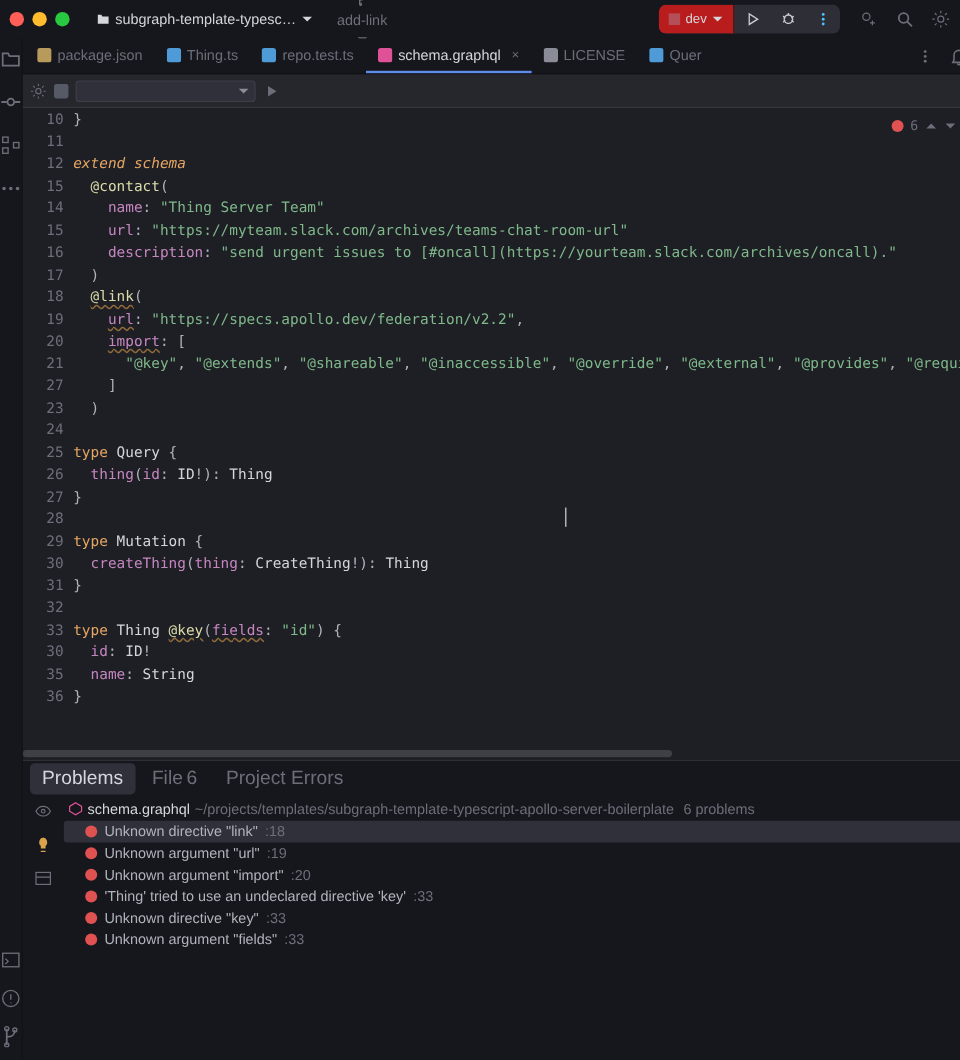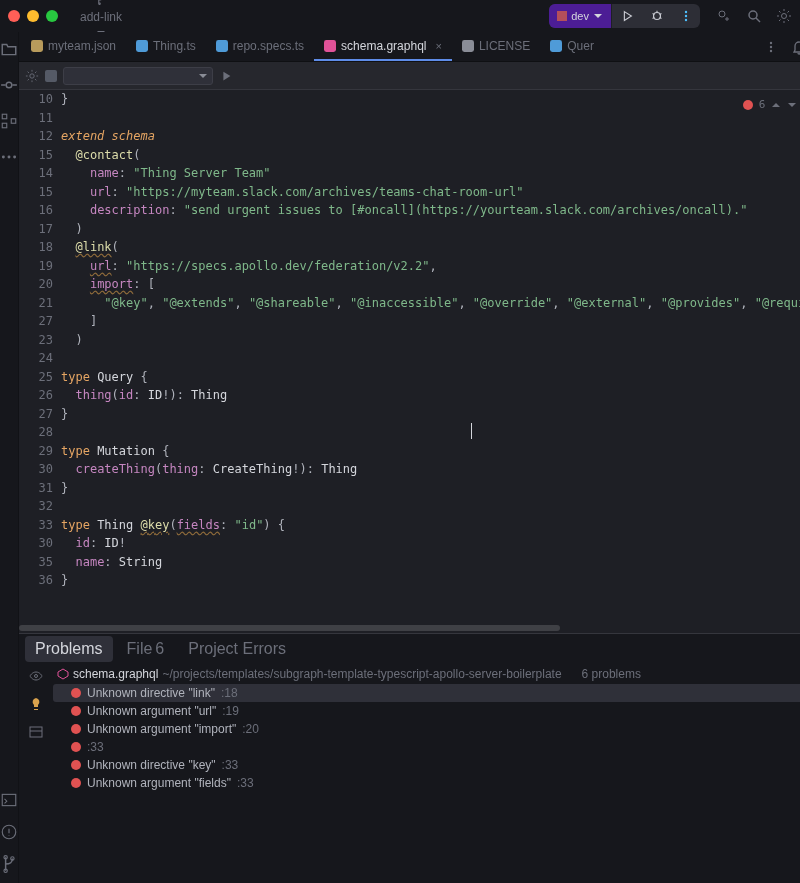--- a/index.html
+++ b/index.html
@@ -62,21 +62,21 @@
     border-radius:6px;
     height:24px;
     overflow:hidden;
   }
   .run-btn {
     display:flex; align-items:center; justify-content:center;
     padding:0 8px; height:100%;
     color:var(--text-bright);
     font-size:11px;
   }
-  .run-btn.dev { background:#4c1d95; gap:4px; border-right:1px solid #1e1f25;}
+  .run-btn.dev { background:#b91c1c; gap:4px; border-right:1px solid #1e1f25;}
   .run-btn.play svg, .run-btn.debug svg{ width:14px; height:14px; }
   .run-btn.more { color:var(--accent-cyan); }
   .title-icons { display:flex; gap:14px; color:var(--text-dim); margin-left:8px;}
 
   .body { display:flex; height:calc(100% - 32px); }
   .rail {
     width:34px;
     background:var(--bg-dark);
     display:flex; flex-direction:column; align-items:center;
     padding-top:8px; gap:18px;
@@ -204,21 +204,21 @@
     color:var(--text-dim);
   }
   .panel-content { flex:1; padding-right:8px; overflow:hidden;}
   .file-head {
     display:flex; align-items:center; gap:4px;
     padding:3px 4px;
     font-size:12px;
     color:var(--text-bright);
   }
   .file-head .path { color:var(--text-dim); }
-  .file-head .count { color:var(--text-dim); margin-left:16px;}
+  .file-head .count { color:var(--text-dim); margin-left:4px;}
   .problem {
     display:flex; align-items:center; gap:6px;
     padding:2px 18px;
     font-size:12px;
     color:var(--text);
   }
   .problem.hl { background:var(--bg-active); border-radius:3px;}
   .problem .bul { width:10px;height:10px;border-radius:50%;background:var(--error); flex:none;}
   .problem .line { color:var(--text-dim);}
 
@@ -237,20 +237,29 @@
 </style>
 </head>
 <body>
 
 <div class="titlebar">
   <div class="win-dots">
     <div class="dot r"></div>
     <div class="dot y"></div>
     <div class="dot g"></div>
   </div>
+  <div class="proj">
+    <svg width="12" height="12" viewBox="0 0 16 16">
+        <path fill="currentColor" d="M2 3h4l1 2h7v8H2z"></path>
+      </svg>
+    <span>subgraph-template-typesc…</span>
+    <svg class="chev" viewBox="0 0 10 10">
+        <path fill="currentColor" d="M1 3l4 4 4-4z"></path>
+      </svg>
+  </div>
   <div class="branch">
     <svg width="12" height="12" viewBox="0 0 16 16">
         <path fill="none" stroke="currentColor" stroke-width="1.5" d="M5 3v10M5 8c4 0 6-1 6-5M5 3a1 1 0 100-.1zM5 13a1 1 0 100-.1zM11 3a1 1 0 100-.1z"></path>
       </svg>
     <span>add-link</span>
     <svg class="chev" viewBox="0 0 10 10">
         <path fill="currentColor" d="M1 3l4 4 4-4z"></path>
       </svg>
   </div>
   <div class="spacer"></div>
@@ -336,33 +345,33 @@
     </div>
   </div>
 
   <div class="main">
     <div class="tabs" id="tabs">
 
         <div class="tab">
           <svg class="tico" viewBox="0 0 10 10">
             <rect width="10" height="10" rx="2" fill="#b89b5c"></rect>
           </svg>
-          <span>myteam.json</span>
+          <span>package.json</span>
         </div>
         <div class="tab">
           <svg class="tico" viewBox="0 0 10 10">
             <rect width="10" height="10" rx="2" fill="#4f9bd8"></rect>
           </svg>
           <span>Thing.ts</span>
         </div>
         <div class="tab">
           <svg class="tico" viewBox="0 0 10 10">
             <rect width="10" height="10" rx="2" fill="#4f9bd8"></rect>
           </svg>
-          <span>repo.specs.ts</span>
+          <span>repo.test.ts</span>
         </div>
         <div class="tab active">
           <svg class="tico" viewBox="0 0 10 10">
             <rect width="10" height="10" rx="2" fill="#e05298"></rect>
           </svg>
           <span>schema.graphql</span>
           <span class="close">×</span>
         </div>
         <div class="tab">
           <svg class="tico" viewBox="0 0 10 10">
@@ -493,20 +502,21 @@
                 <span>Unknown argument "url"</span> 
                 <span class="line">:19</span>
               </div>
               <div class="problem">
                 <span class="bul"></span>
                 <span>Unknown argument "import"</span> 
                 <span class="line">:20</span>
               </div>
               <div class="problem">
                 <span class="bul"></span>
+                <span>'Thing' tried to use an undeclared directive 'key'</span> 
                 <span class="line">:33</span>
               </div>
               <div class="problem">
                 <span class="bul"></span>
                 <span>Unknown directive "key"</span> 
                 <span class="line">:33</span>
               </div>
               <div class="problem">
                 <span class="bul"></span>
                 <span>Unknown argument "fields"</span> 

